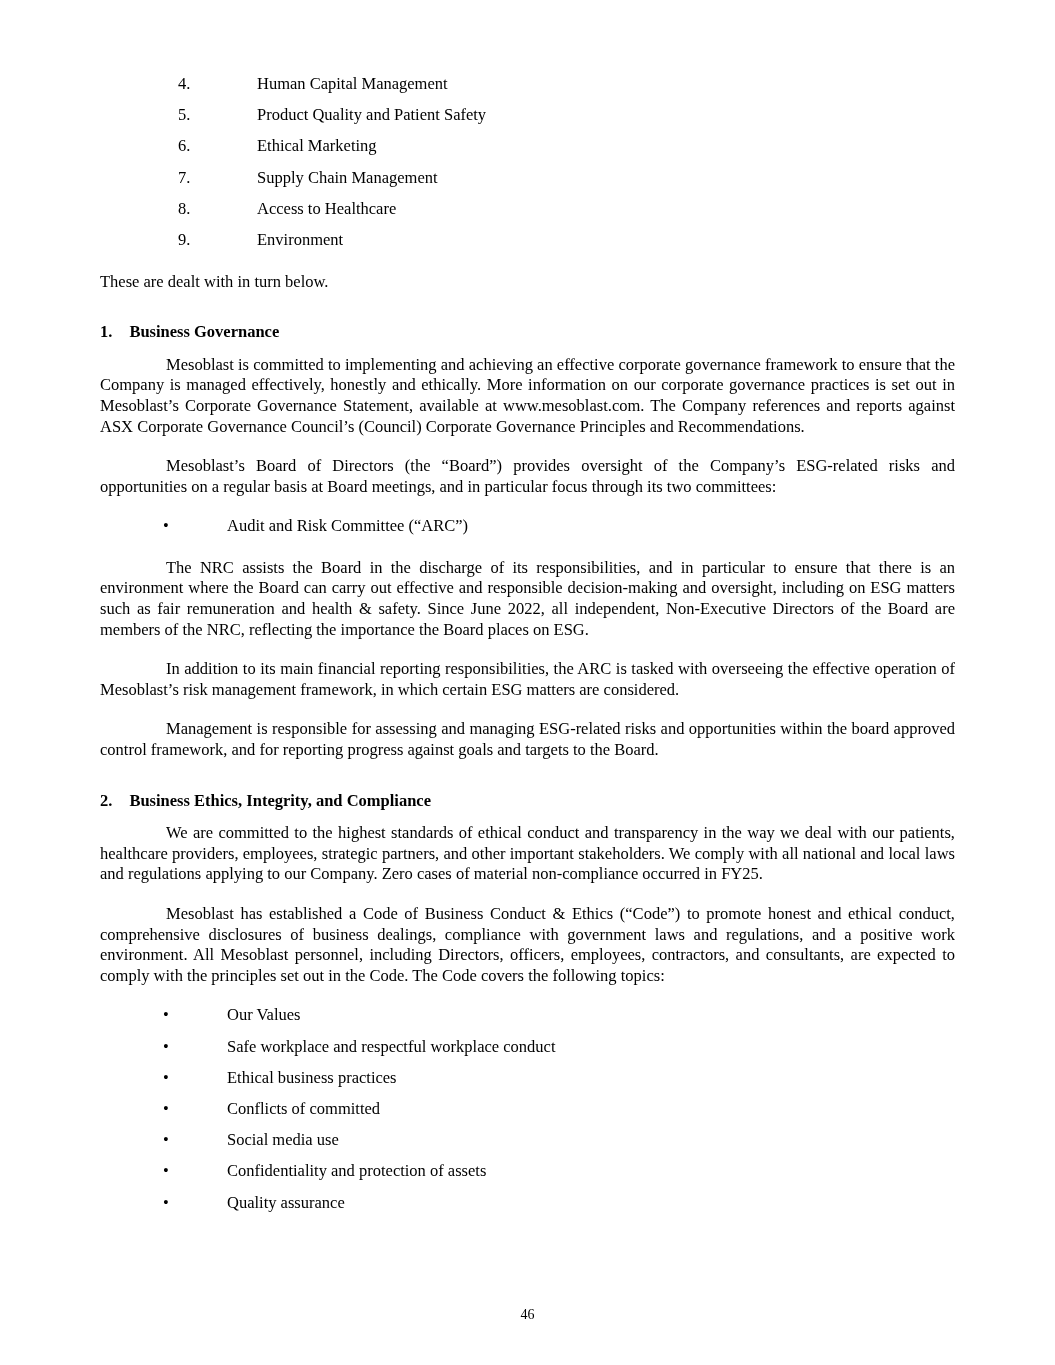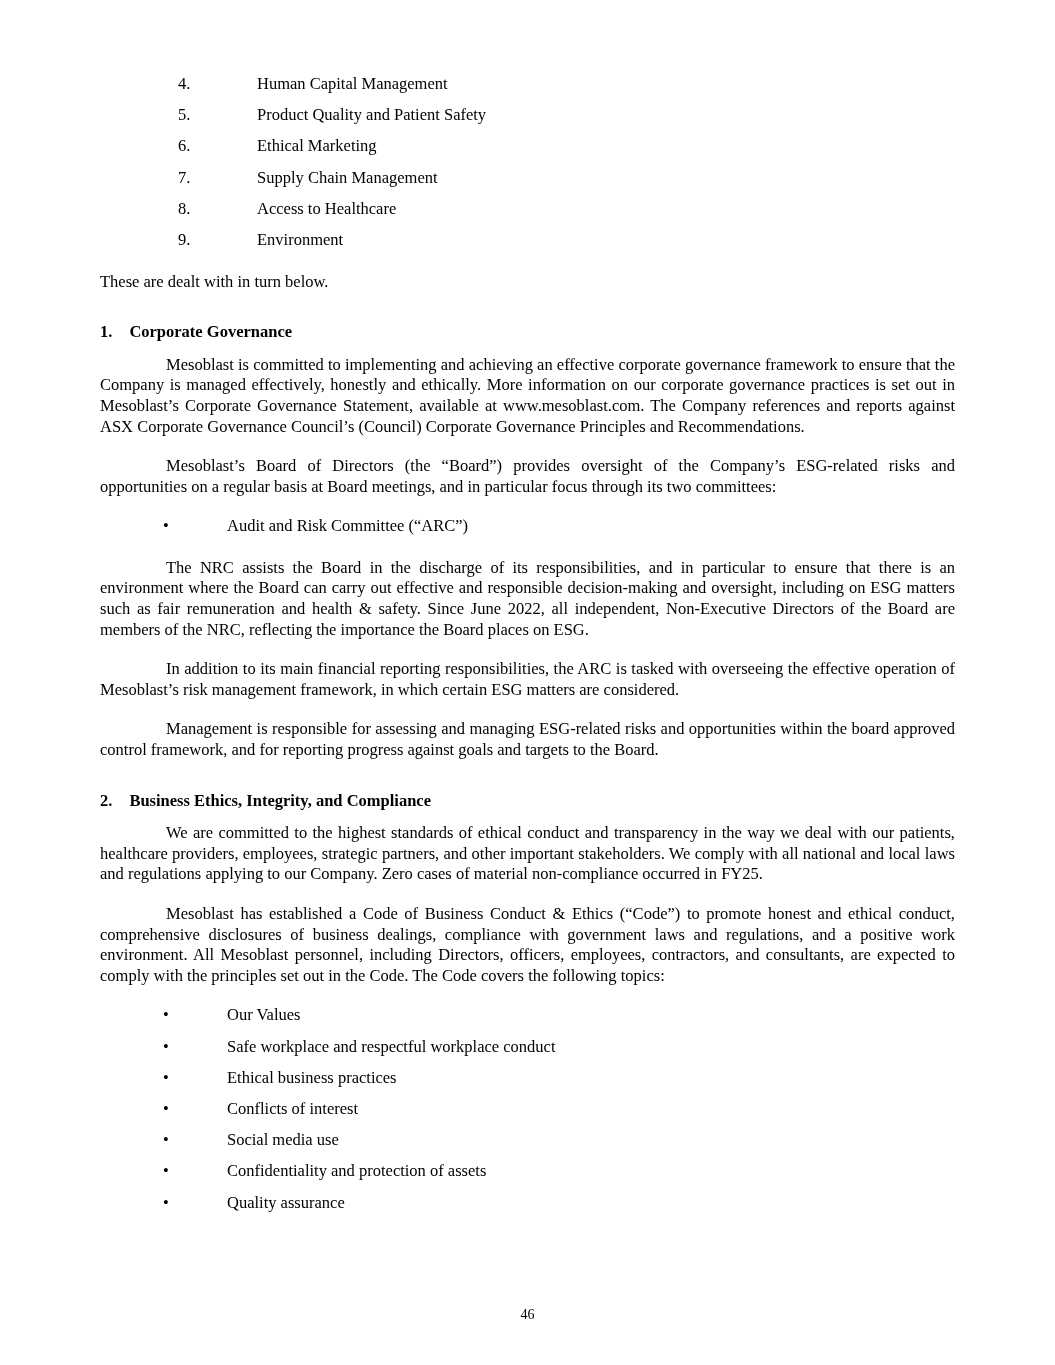--- a/index.html
+++ b/index.html
@@ -96,21 +96,21 @@
     </div>
     <div class="num-item">
       <span class="num">9.</span>
       <span class="num-text">Environment</span>
     </div>
   </div>
 
   <p class="plain-para">These are dealt with in turn below.</p>
 
   <h2 class="section-heading">
-    <span class="sec-num">1.</span><span class="sec-title">Corporate Governance</span>
+    <span class="sec-num">1.</span><span class="sec-title">Business Governance</span>
   </h2>
 
   <p class="para">Mesoblast is committed to implementing and achieving an effective corporate governance framework to ensure that the Company is managed effectively, honestly and ethically. More information on our corporate governance practices is set out in Mesoblast’s Corporate Governance Statement, available at www.mesoblast.com. The Company references and reports against ASX Corporate Governance Council’s (Council) Corporate Governance Principles and Recommendations.</p>
   <p class="para">Mesoblast’s Board of Directors (the “Board”) provides oversight of the Company’s ESG-related risks and opportunities on a regular basis at Board meetings, and in particular focus through its two committees:</p>
 
   <div class="bullet-list">
     <div class="bullet-item">
       <span class="bullet-glyph"></span>
       <span class="bullet-text">Audit and Risk Committee (“ARC”)</span>
     </div>
@@ -135,21 +135,21 @@
     <div class="bullet-item">
       <span class="bullet-glyph"></span>
       <span class="bullet-text">Safe workplace and respectful workplace conduct</span>
     </div>
     <div class="bullet-item">
       <span class="bullet-glyph"></span>
       <span class="bullet-text">Ethical business practices</span>
     </div>
     <div class="bullet-item">
       <span class="bullet-glyph"></span>
-      <span class="bullet-text">Conflicts of interest</span>
+      <span class="bullet-text">Conflicts of committed</span>
     </div>
     <div class="bullet-item">
       <span class="bullet-glyph"></span>
       <span class="bullet-text">Social media use</span>
     </div>
     <div class="bullet-item">
       <span class="bullet-glyph"></span>
       <span class="bullet-text">Confidentiality and protection of assets</span>
     </div>
     <div class="bullet-item">

